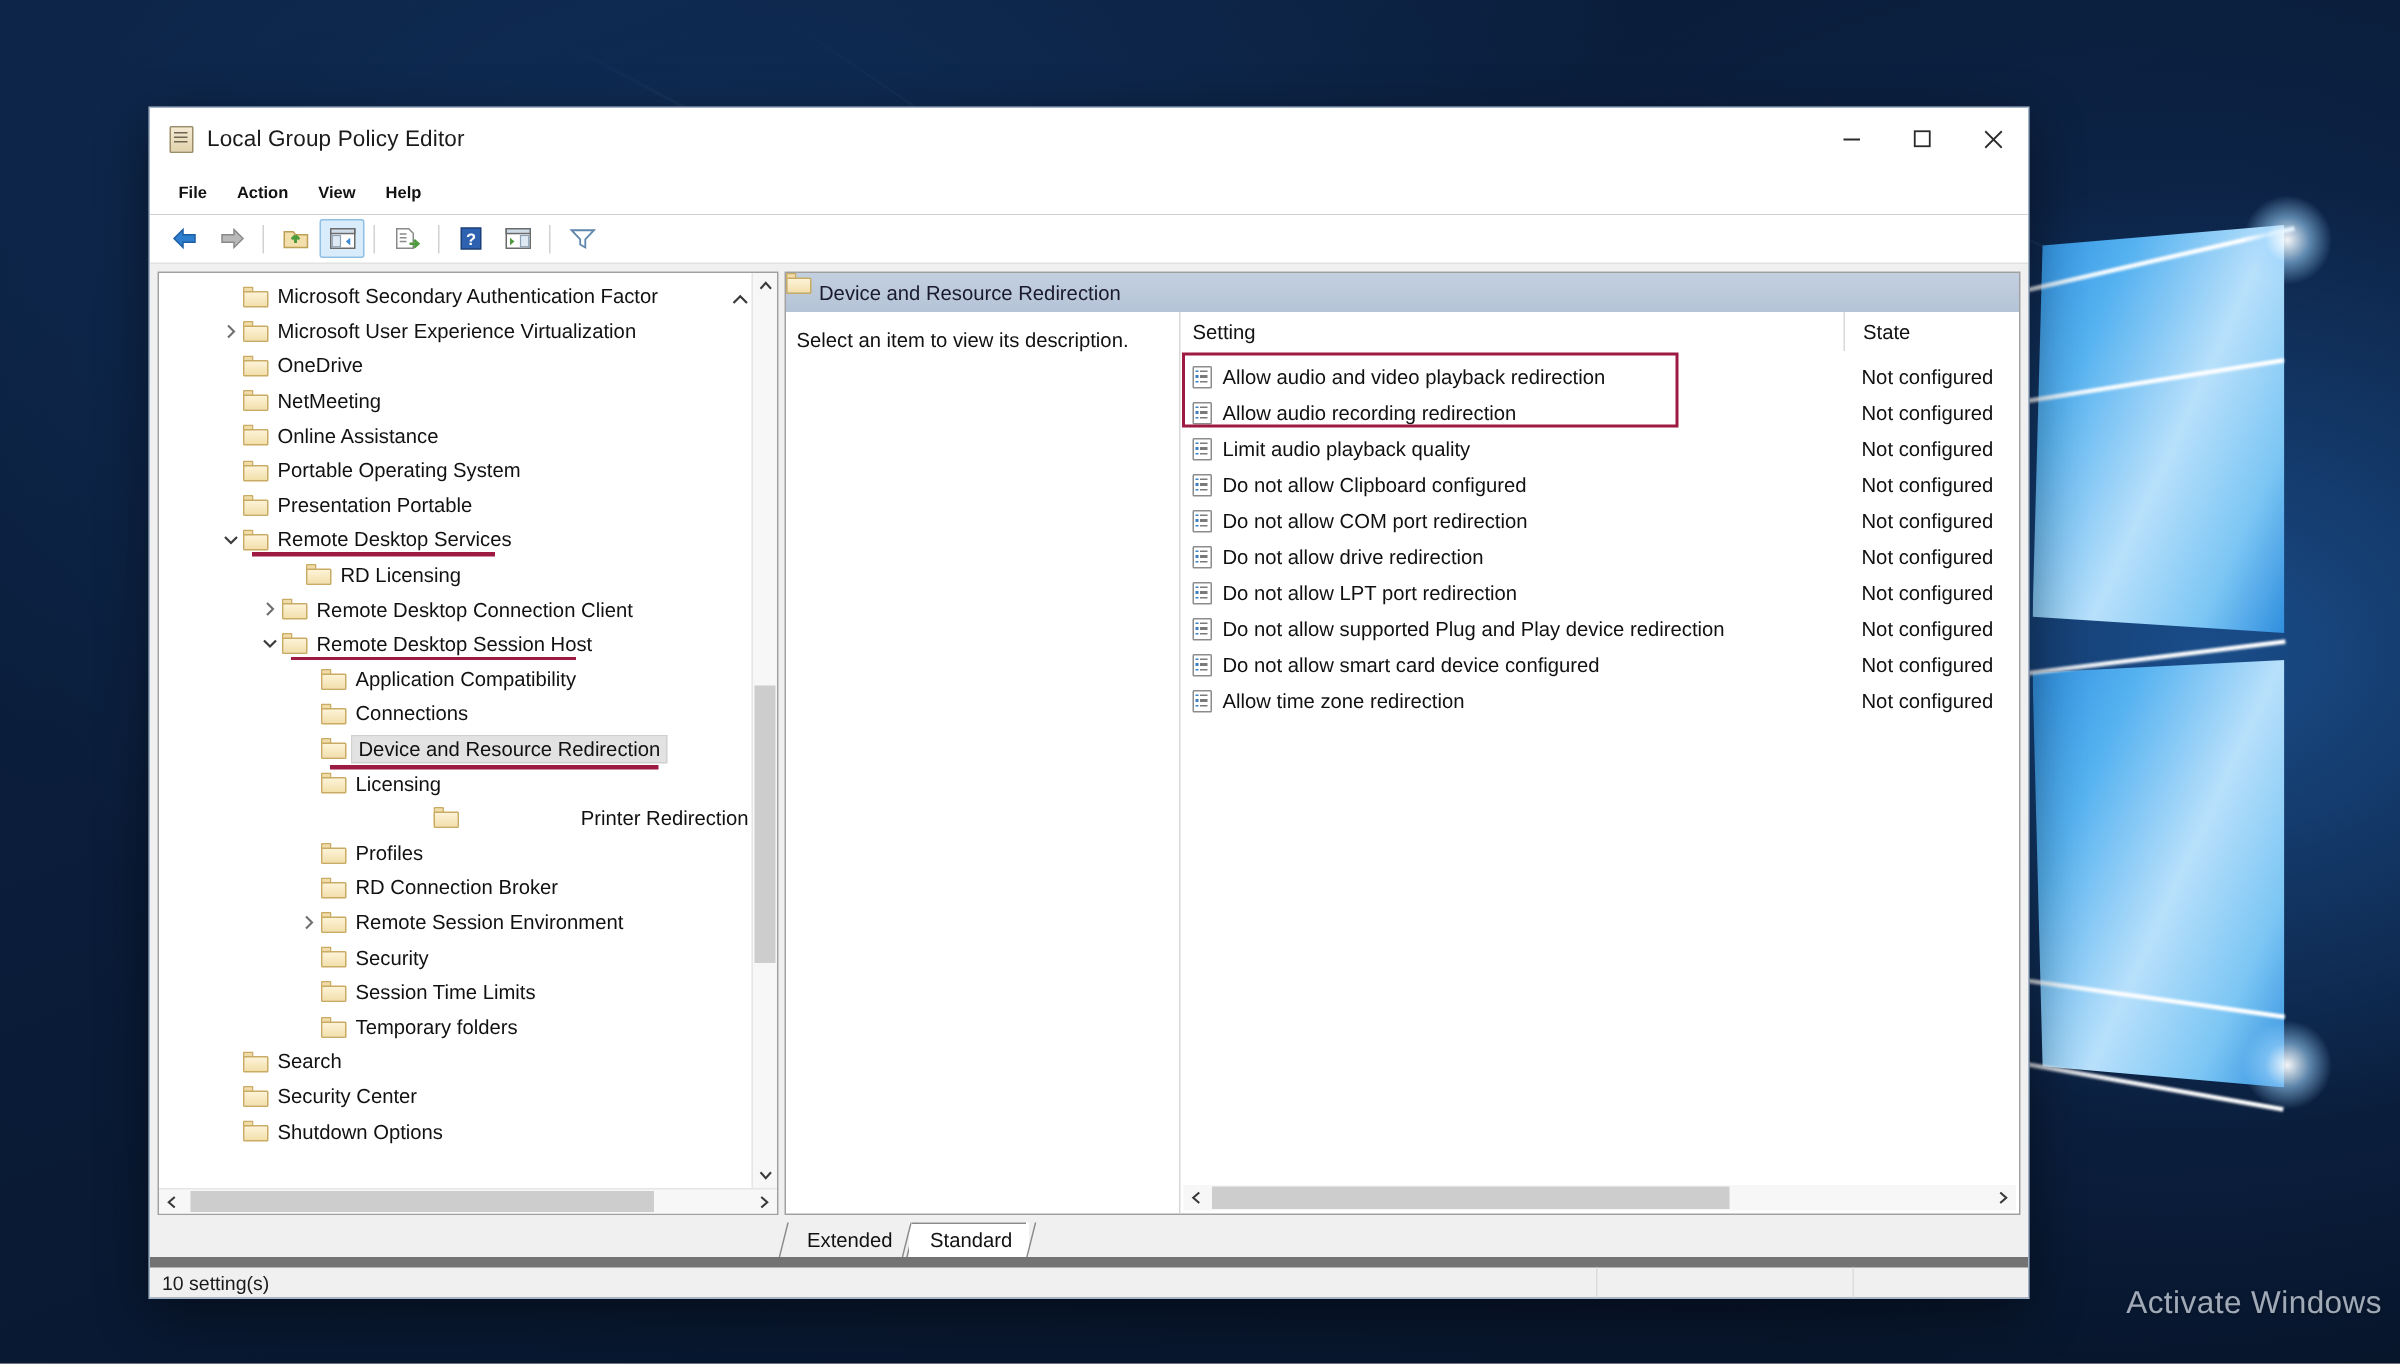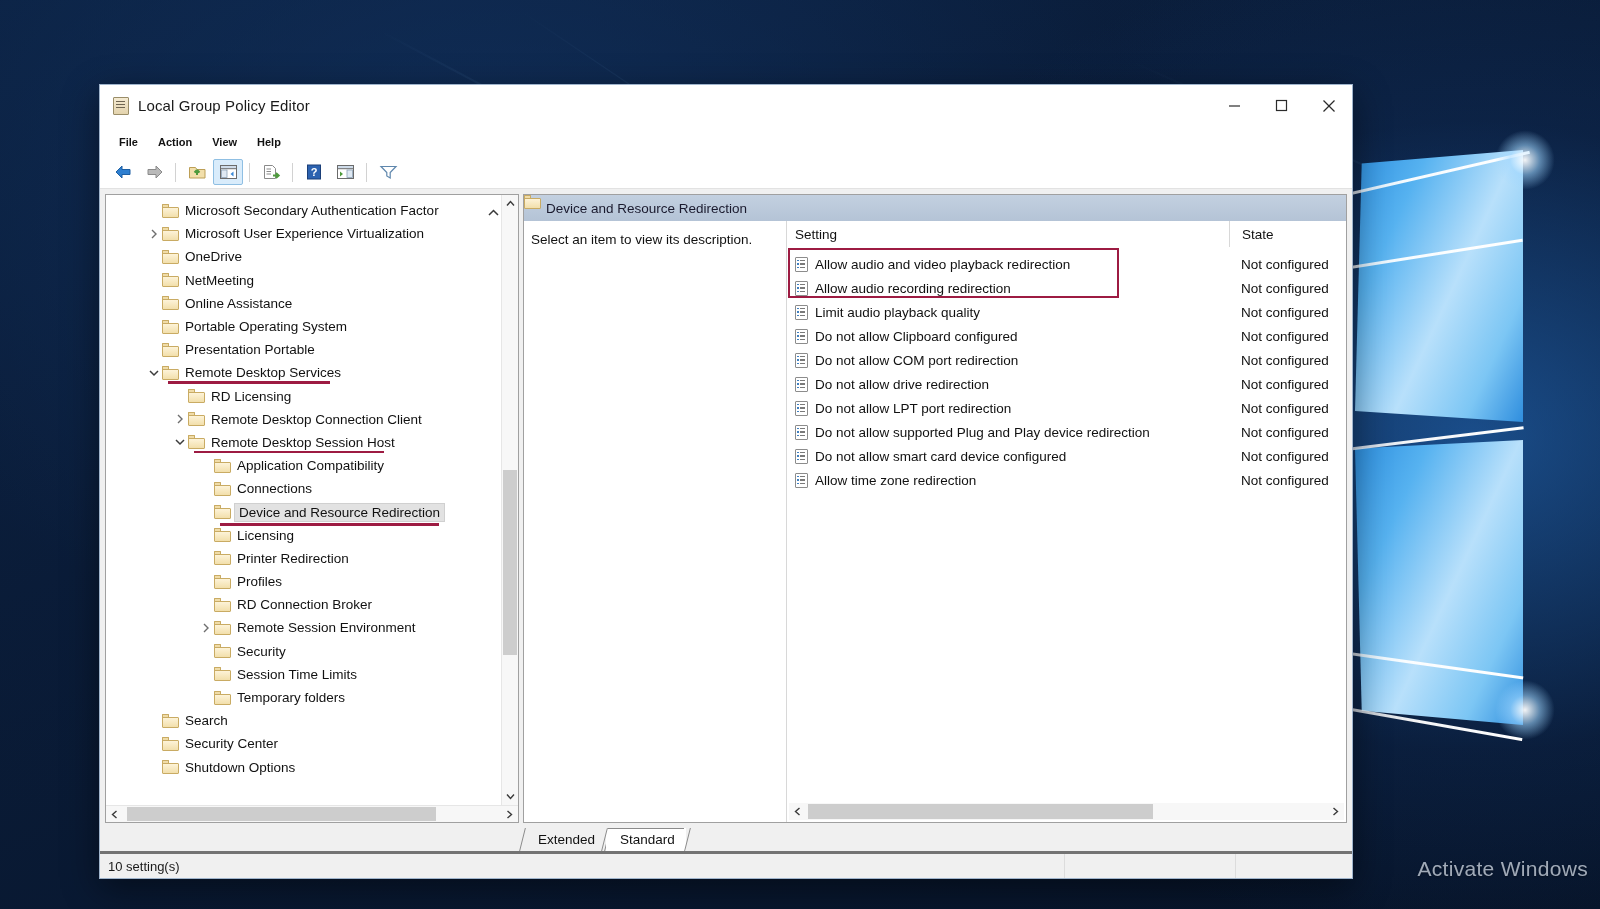--- a/index.html
+++ b/index.html
@@ -58,21 +58,21 @@
   }
   .glow {
     position: absolute;
     width: 60px; height: 60px; border-radius: 50%;
     background: radial-gradient(circle, rgba(255,255,255,0.95) 0%, rgba(160,215,255,0.55) 35%, rgba(90,170,240,0) 70%);
   }
 
   
   #gpedit {
     position: absolute;
-    left: 99px; top: 84px;
+    left: 99px; top: 71px;
     width: 1254px; height: 795px;
     background: #404040;
     border: 1px solid #9fb4cc;
     box-shadow: 0 10px 34px rgba(0,0,0,0.45);
     display: flex; flex-direction: column;
   }
   .titlebar {
     height: 42px;
     background: #ffffff;
     display: flex; align-items: center;
@@ -318,21 +318,21 @@
     background: #ffffff;
   }
   .mtab.active::after {
     content:''; position: absolute; left: 2px; right: 2px; top: 0; height: 1px; background: #8a8a8a;
   }
 
   
   .statusbar {
     height: 27px; flex: none;
     background: #f0f0f0;
-    border-top: 3px solid #737373;
+    border-top: 7px solid #737373;
     display: flex; align-items: center;
     font-size: 13px; color: #1a1a1a;
   }
   .sb-cell { height: 100%; display: flex; align-items: center; padding-left: 8px; }
   .sb-cell.c1 { width: 964px; }
   .sb-cell.c2 { width: 171px; border-left: 1px solid #dcdcdc; }
   .sb-cell.c3 { flex: 1 1 auto; border-left: 1px solid #dcdcdc; }
 
   
   #watermark {
@@ -535,21 +535,21 @@
                     <path d="M1 2 L5 6 L9 2" stroke="#3c3c3c" stroke-width="1.5" fill="none"></path>
                   </svg>
                 </span>
                 <span class="folder">
                   <span class="tab"></span>
                   <span class="body"></span>
                 </span>
                 <span class="tlabel">Remote Desktop Services</span>
                 <span class="redline" style="left: 62px; width: 162px; bottom: 1px;"></span>
               </div>
-              <div class="tnode" style="padding-left: 65px;">
+              <div class="tnode" style="padding-left: 33px; margin-left: 48px;">
                 <span class="twist"></span>
                 <span class="folder">
                   <span class="tab"></span>
                   <span class="body"></span>
                 </span>
                 <span class="tlabel">RD Licensing</span>
               </div>
               <div class="tnode" style="padding-left: 65px;">
                 <span class="twist">
                   <svg width="8" height="10" viewBox="0 0 8 10">
@@ -601,21 +601,21 @@
                 <span class="redline" style="left: 114px; width: 219px; bottom: -2px;"></span>
               </div>
               <div class="tnode" style="padding-left: 91px;">
                 <span class="twist"></span>
                 <span class="folder">
                   <span class="tab"></span>
                   <span class="body"></span>
                 </span>
                 <span class="tlabel">Licensing</span>
               </div>
-              <div class="tnode" style="padding-left: 91px;">
+              <div class="tnode" style="padding-left: 91px; justify-content: space-between;">
                 <span class="twist"></span>
                 <span class="folder">
                   <span class="tab"></span>
                   <span class="body"></span>
                 </span>
                 <span class="tlabel">Printer Redirection</span>
               </div>
               <div class="tnode" style="padding-left: 91px;">
                 <span class="twist"></span>
                 <span class="folder">

